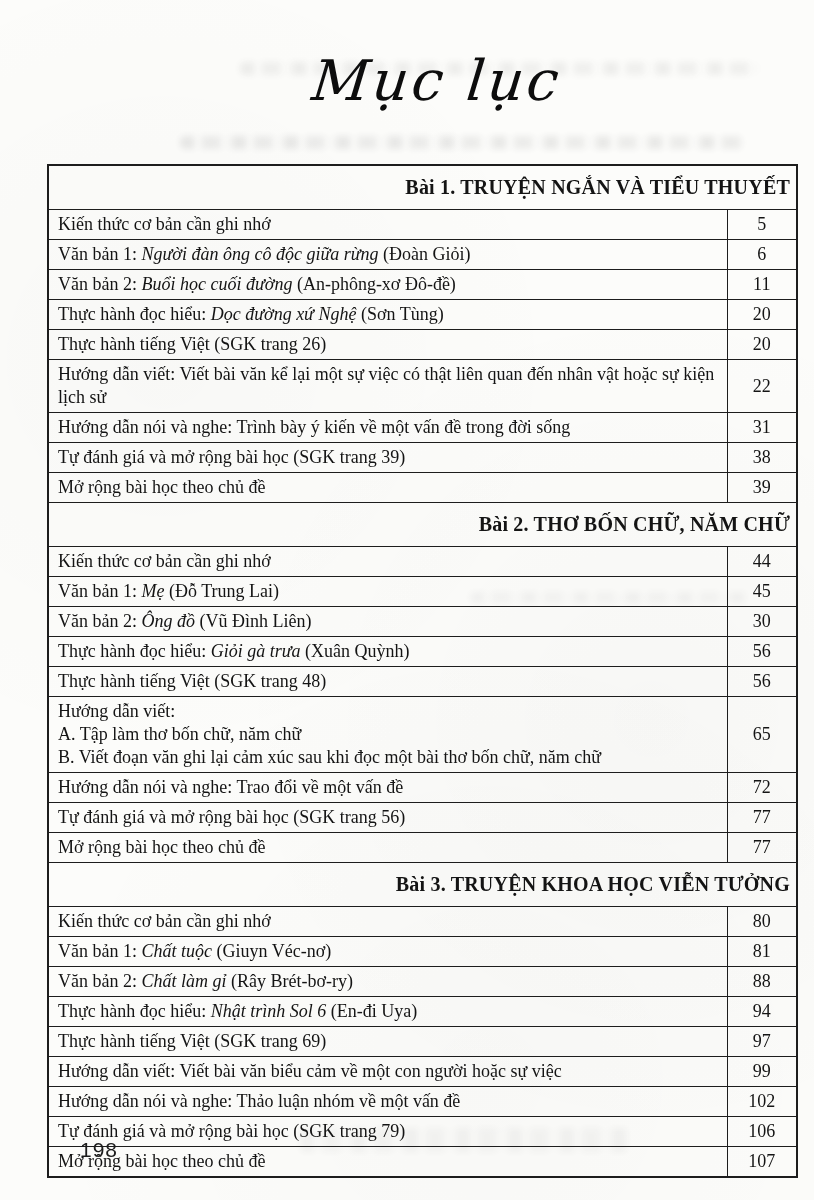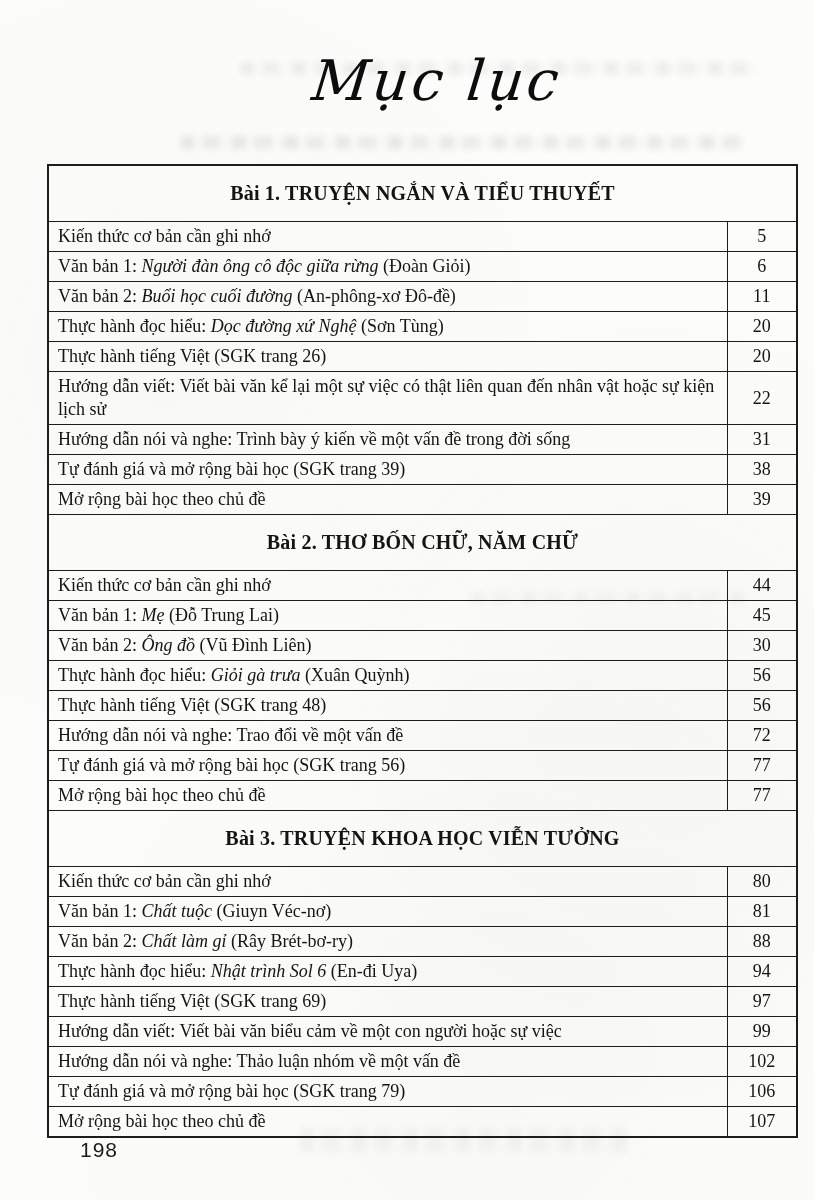--- a/index.html
+++ b/index.html
@@ -68,24 +68,24 @@
     border: 1.4px solid #1d1d1d;
   }
   table.toc { border-width: 2px; }
   td {
     font-size: 18px;
     line-height: 23px;
     padding: 3px 6px 3px 9px;
     vertical-align: middle;
   }
   td.sec-h {
-    text-align: center;
+    text-align: right;
     font-weight: bold;
     font-size: 20px;
-    padding: 16px 6px;
+    padding: 10px 6px;
     letter-spacing: 0.2px;
   }
   td.pg {
     text-align: center;
     padding: 3px 2px;
   }
   .it { font-style: italic; }
   .line { display: block; }
 
   .folio {
@@ -201,20 +201,28 @@
         <td class="pg">56</td>
       </tr>
       <tr>
         <td class="txt">
           <div class="line"><span>Thực hành tiếng Việt (SGK trang 48)</span></div>
         </td>
         <td class="pg">56</td>
       </tr>
       <tr>
         <td class="txt">
+          <div class="line"><span>Hướng dẫn viết:</span></div>
+          <div class="line"><span>A. Tập làm thơ bốn chữ, năm chữ</span></div>
+          <div class="line"><span>B. Viết đoạn văn ghi lại cảm xúc sau khi đọc một bài thơ bốn chữ, năm chữ</span></div>
+        </td>
+        <td class="pg">65</td>
+      </tr>
+      <tr>
+        <td class="txt">
           <div class="line"><span>Hướng dẫn nói và nghe: Trao đổi về một vấn đề</span></div>
         </td>
         <td class="pg">72</td>
       </tr>
       <tr>
         <td class="txt">
           <div class="line"><span>Tự đánh giá và mở rộng bài học (SGK trang 56)</span></div>
         </td>
         <td class="pg">77</td>
       </tr>

